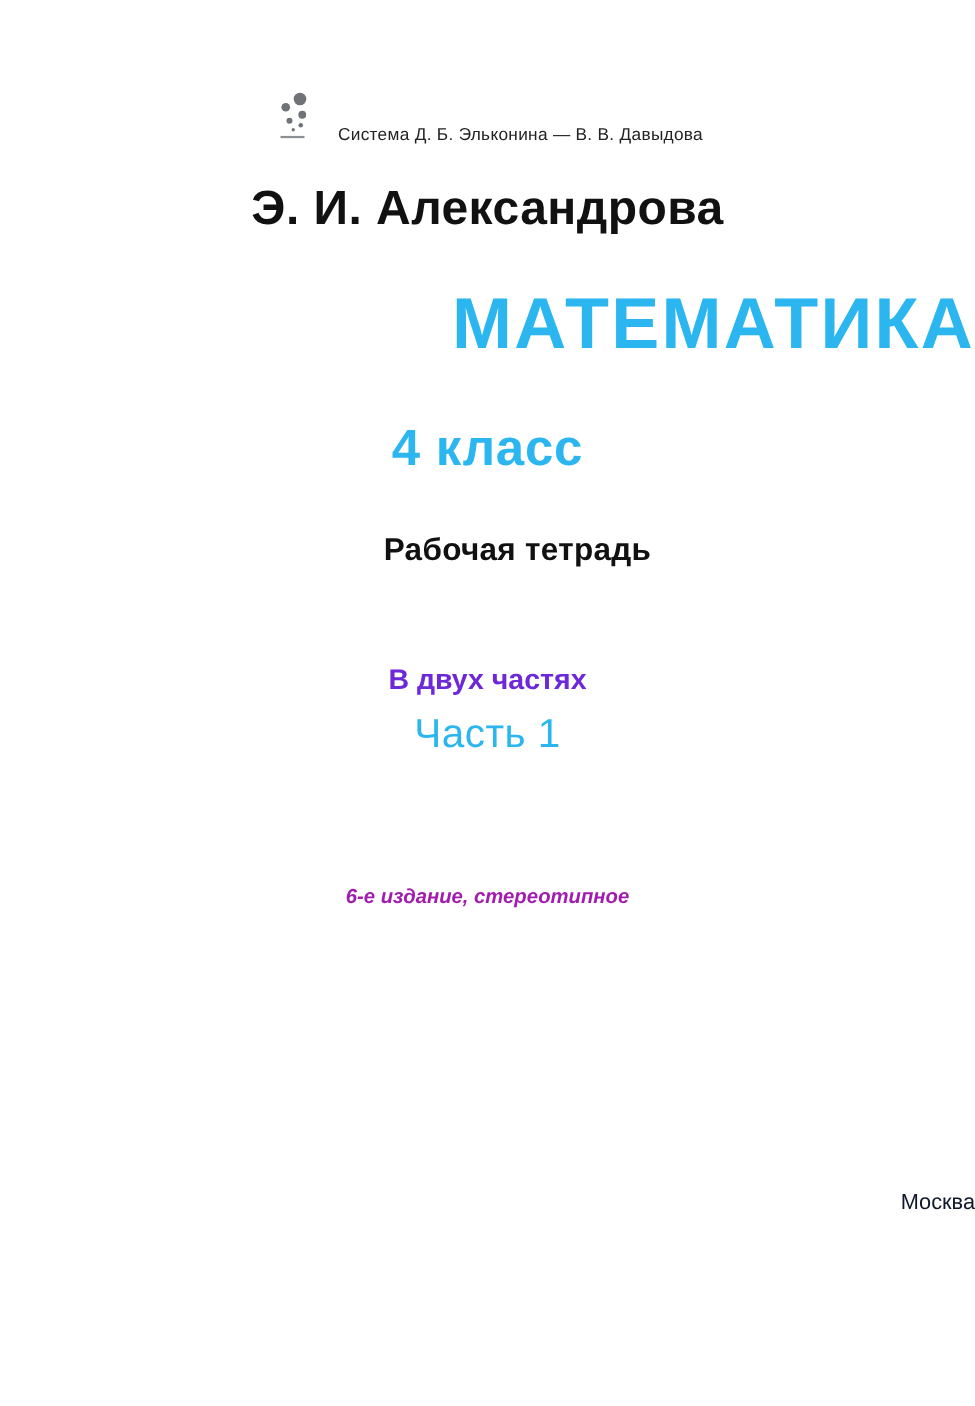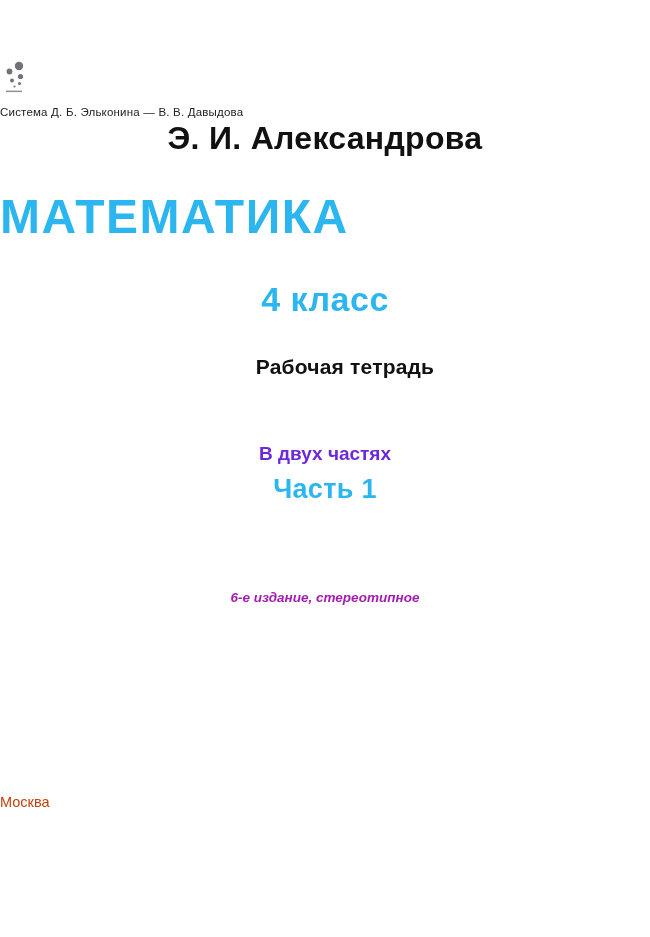--- a/index.html
+++ b/index.html
@@ -23,24 +23,23 @@
     align-items: center;
   }
 
   
   .series-row {
     position: absolute;
     top: 58px;
     left: 0;
     right: 0;
     display: flex;
-    align-items: flex-start;
+    align-items: flex-end;
     justify-content: center;
     gap: 10px;
-    flex-direction: column;
   }
   .series-logo {
     width: 34px;
     height: 38px;
     flex: 0 0 auto;
   }
   .series-text {
     font-size: 11.5px;
     letter-spacing: 0.2px;
     color: #222222;
@@ -59,21 +58,21 @@
     letter-spacing: 0.3px;
     color: #111111;
   }
 
   
   .title {
     position: absolute;
     top: 192px;
     left: 0;
     right: 0;
-    text-align: left;
+    text-align: right;
     font-size: 48px;
     font-weight: bold;
     letter-spacing: 1.5px;
     color: #2bb6ef;
     line-height: 1.05;
   }
 
   
   .grade {
     position: absolute;
@@ -112,21 +111,21 @@
     font-weight: bold;
     color: #6d28d9;
   }
   .part-number {
     position: absolute;
     top: 474px;
     left: 0;
     right: 0;
     text-align: center;
     font-size: 27px;
-    font-weight: bold;
+    font-weight: normal;
     color: #2bb6ef;
     letter-spacing: 0.3px;
   }
 
   
   .edition {
     position: absolute;
     top: 590px;
     left: 0;
     right: 0;
@@ -136,24 +135,24 @@
     font-weight: bold;
     color: #a21caf;
   }
 
   
   .imprint {
     position: absolute;
     top: 792px;
     left: 0;
     right: 0;
-    text-align: left;
+    text-align: right;
     font-size: 14.5px;
     line-height: 1.42;
-    color: #c2410c;
+    color: #0f172a;
   }
   .imprint div { display: block; }
 </style>
 </head>
 <body>
 
 <div class="page">
 
   <div class="series-row">
     <span class="series-logo">

